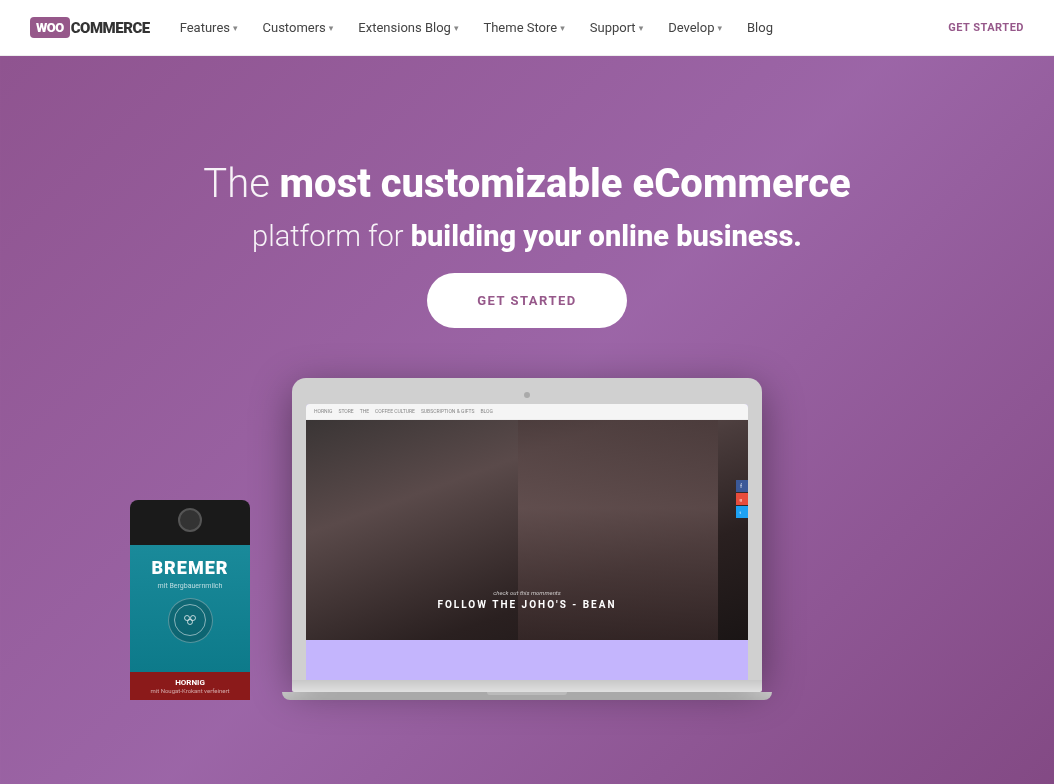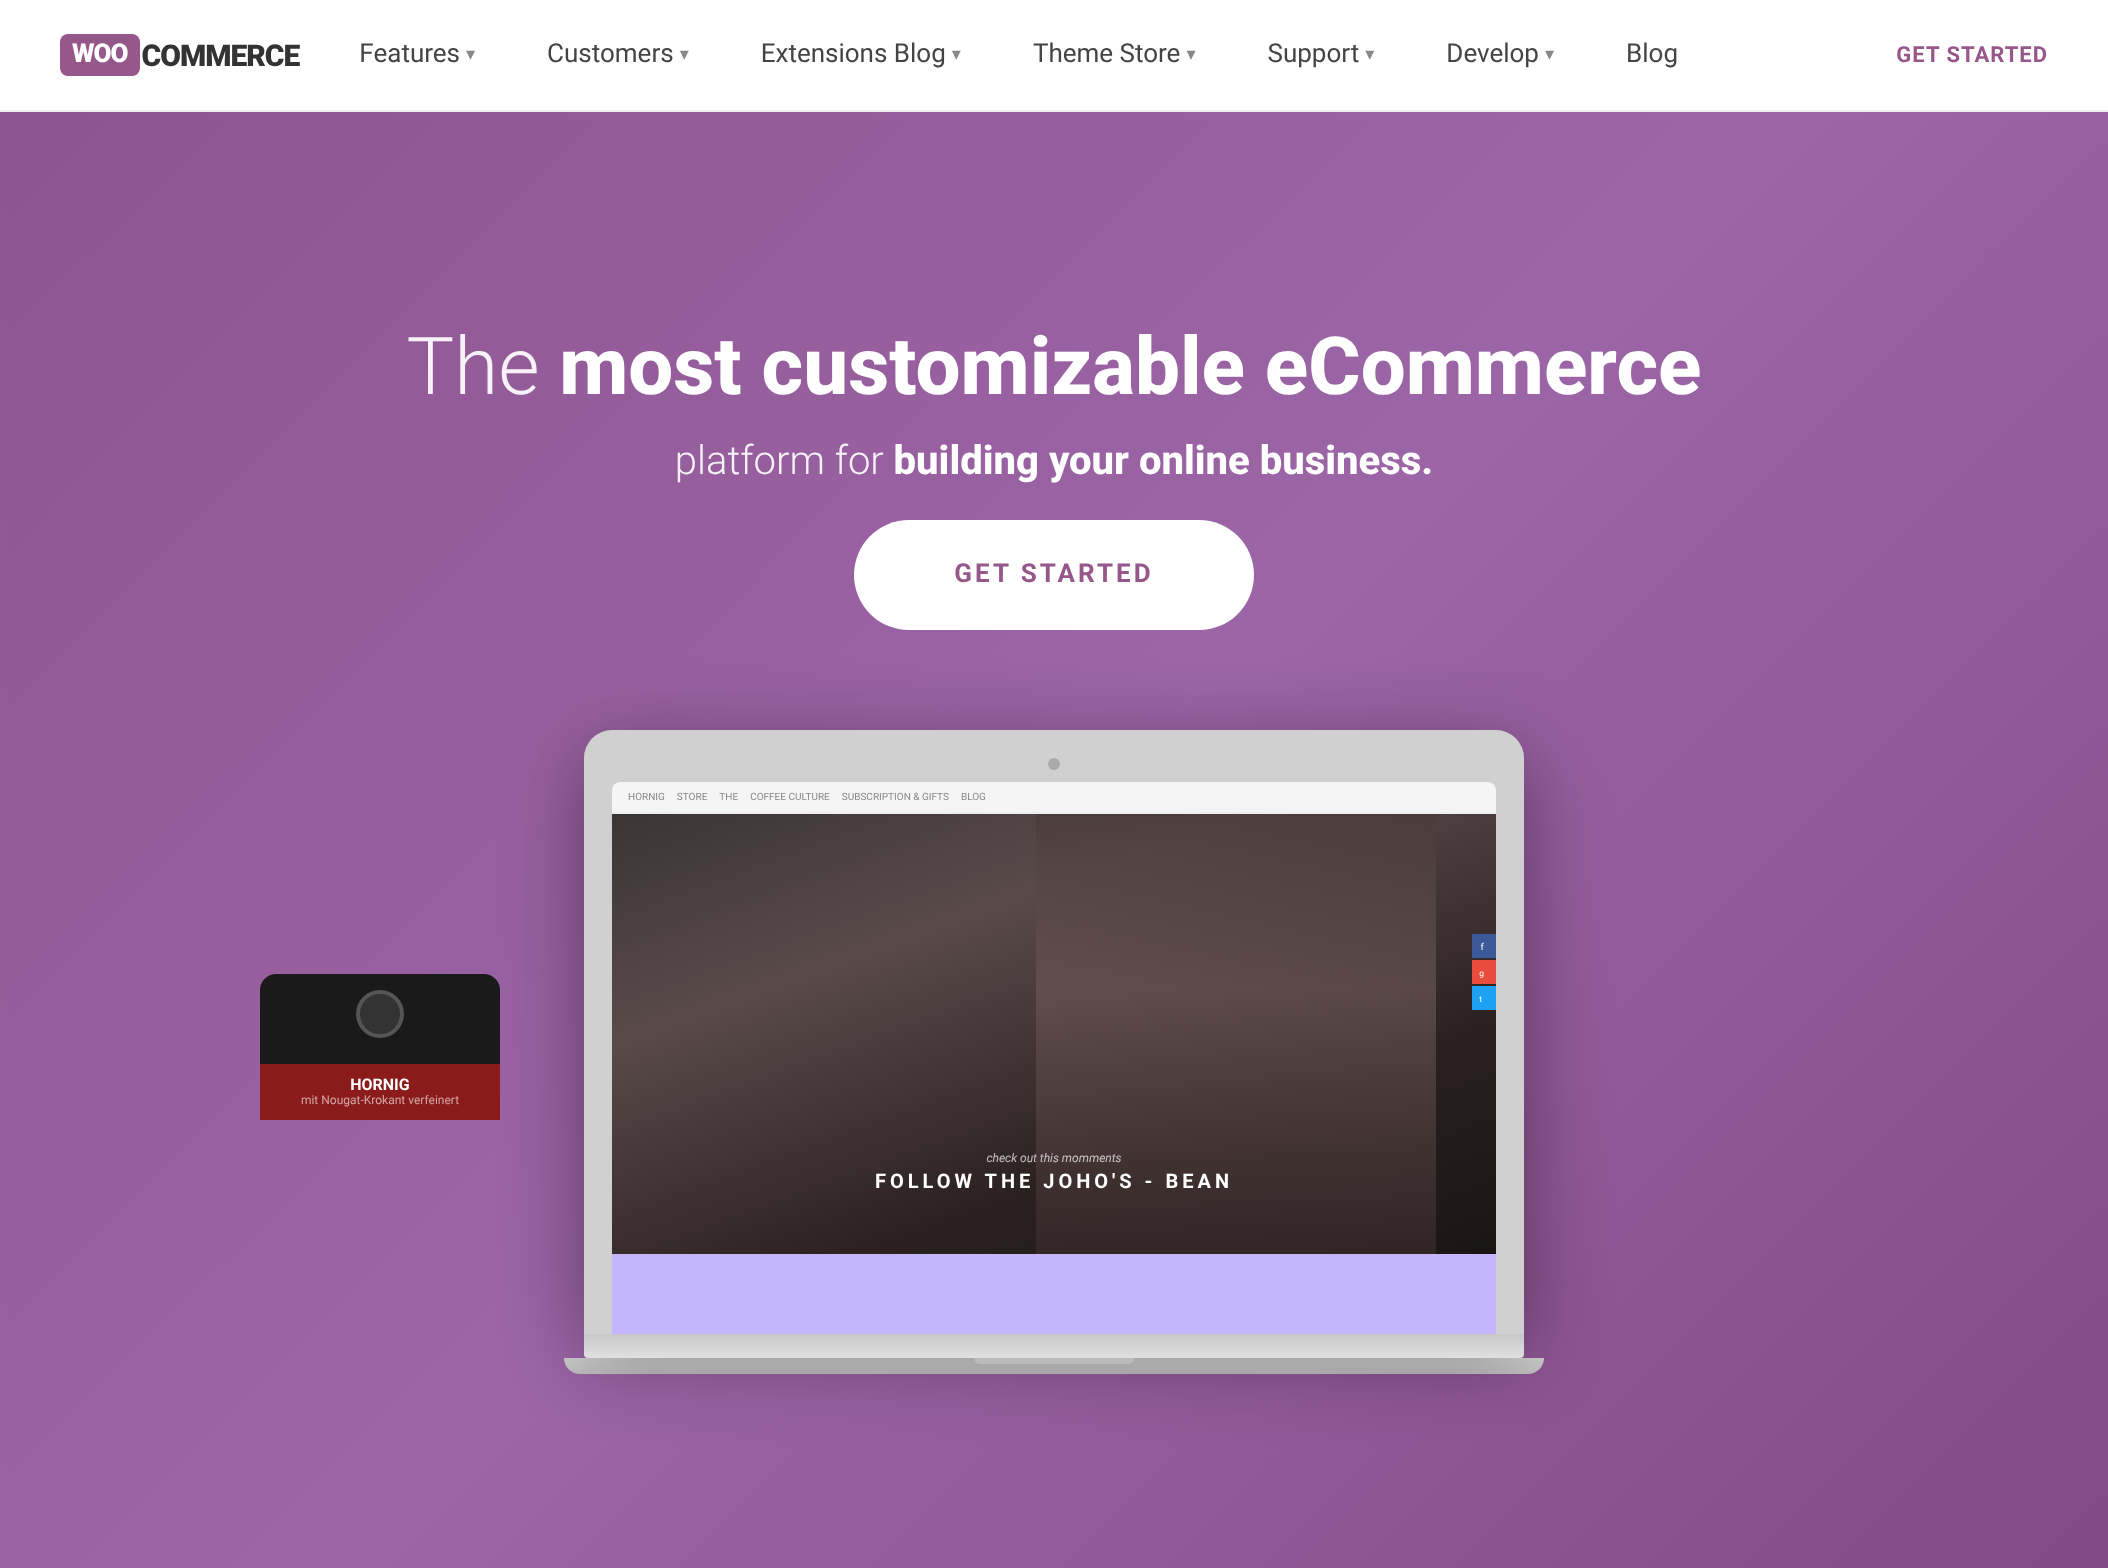--- a/index.html
+++ b/index.html
@@ -44,21 +44,21 @@
       font-weight: 900;
       font-size: 15px;
       color: #333;
       text-transform: uppercase;
       letter-spacing: -0.5px;
       margin-left: 1px;
     }
     .nav-links {
       display: flex;
       align-items: center;
-      gap: 16px;
+      gap: 5px;
       flex: 1;
     }
     .nav-link {
       color: #444;
       font-size: 13px;
       text-decoration: none;
       padding: 6px 10px;
       display: flex;
       align-items: center;
       gap: 3px;
@@ -129,21 +129,21 @@
       font-weight: 300;
       color: rgba(255,255,255,0.92);
       line-height: 1.4;
       margin-bottom: 4px;
     }
     .hero-tagline strong {
       font-weight: 800;
       color: white;
     }
     .hero-tagline2 {
-      font-size: 20px;
+      font-size: 29px;
       font-weight: 300;
       color: rgba(255,255,255,0.92);
       line-height: 1.4;
       margin-bottom: 16px;
     }
     .hero-tagline2 strong {
       font-weight: 800;
       color: white;
     }
     .hero-sub {
@@ -454,20 +454,33 @@
     <p class="hero-tagline2">
       platform for <strong>building your online business.</strong>
     </p>
     <a class="hero-btn" href="#">GET STARTED</a>
   </div>
 
   <div class="hero-laptop-area">
 
     <div class="product-bag">
       <div class="bag-top"></div>
+      <div class="bag-bottom">
+        <div class="bag-brand">BREMER</div>
+        <div class="bag-sub">mit Bergbauernmilch</div>
+        <div class="bag-circle">
+          <div class="bag-circle-inner">
+            <svg width="16" height="16" viewBox="0 0 16 16">
+              <circle cx="5" cy="6" r="2.5" fill="none" stroke="rgba(255,255,255,0.7)" stroke-width="1"></circle>
+              <circle cx="11" cy="6" r="2.5" fill="none" stroke="rgba(255,255,255,0.7)" stroke-width="1"></circle>
+              <circle cx="8" cy="10" r="2.5" fill="none" stroke="rgba(255,255,255,0.7)" stroke-width="1"></circle>
+            </svg>
+          </div>
+        </div>
+      </div>
       <div class="bag-footer">
         <div class="bag-footer-text">HORNIG</div>
         <div class="bag-footer-sub">mit Nougat-Krokant verfeinert</div>
       </div>
     </div>
 
     <div class="laptop">
       <div class="laptop-frame">
         <div class="laptop-camera"></div>
         <div class="laptop-screen">

